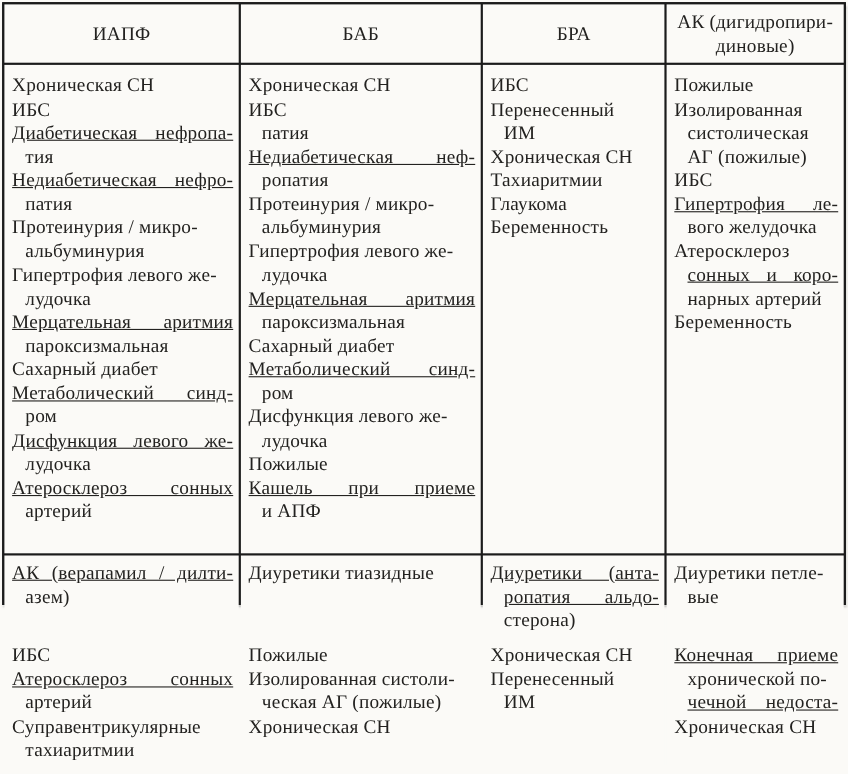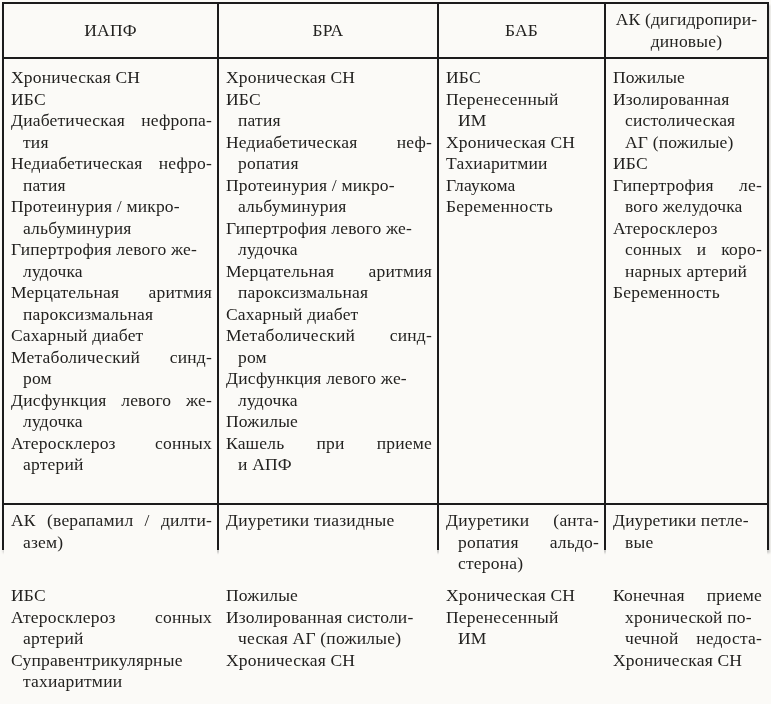--- a/index.html
+++ b/index.html
@@ -49,34 +49,35 @@
   .row2 {
     padding-top: 5px;
   }
   .line { }
   .line.i {
     padding-left: 12px;
   }
   .line.j {
     text-align: justify;
     text-align-last: justify;
+    text-decoration: underline;
   }
 </style>
 </head>
 <body>
 
 <div id="table-wrap">
     <div class="cell head">
       <div class="line">ИАПФ</div>
     </div>
     <div class="cell head">
-      <div class="line">БРА</div>
+      <div class="line">БАБ</div>
     </div>
     <div class="cell head">
-      <div class="line">БАБ</div>
+      <div class="line">БРА</div>
     </div>
     <div class="cell head">
       <div class="line">АК (дигидропири-</div>
       <div class="line">диновые)</div>
     </div>
     <div class="cell body">
       <div class="line">Хроническая СН</div>
       <div class="line">ИБС</div>
       <div class="line j">Диабетическая нефропа-</div>
       <div class="line i">тия</div>

